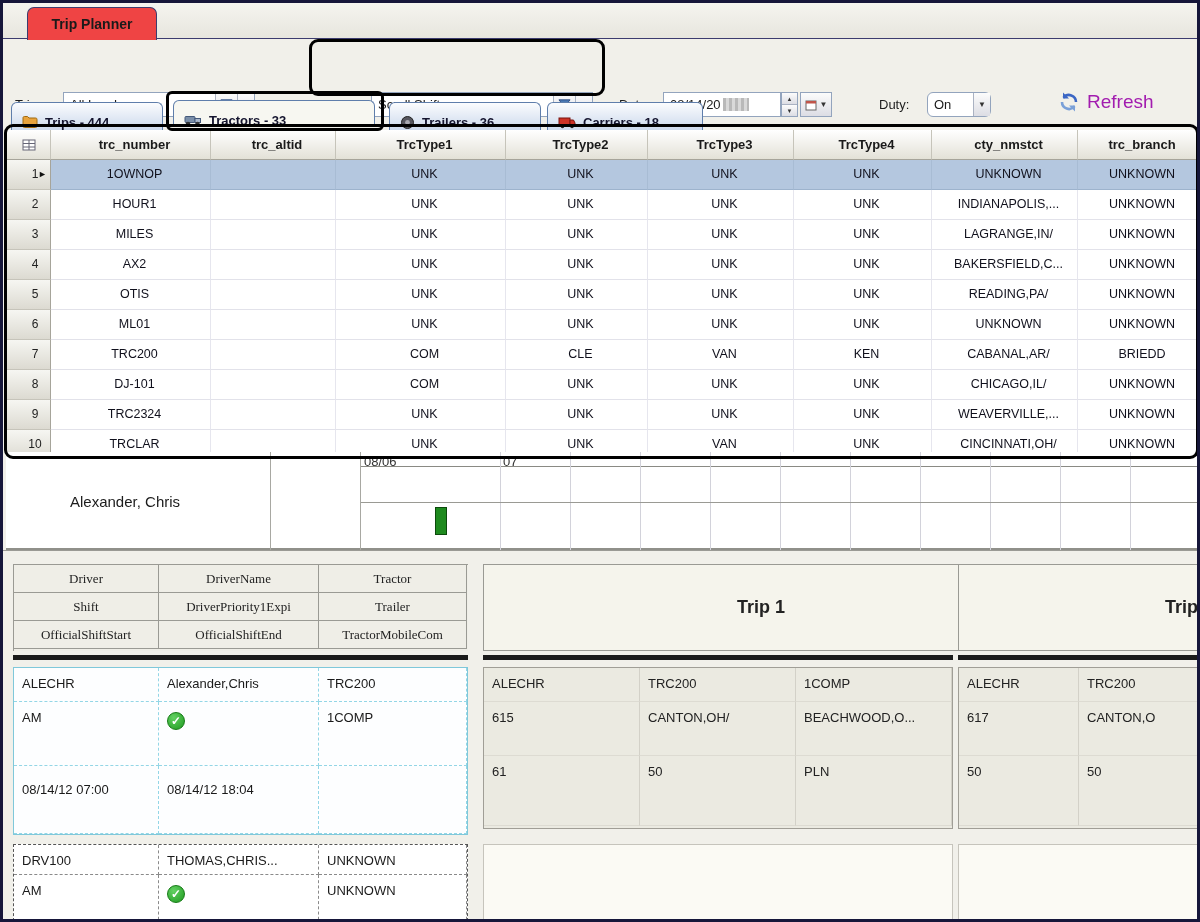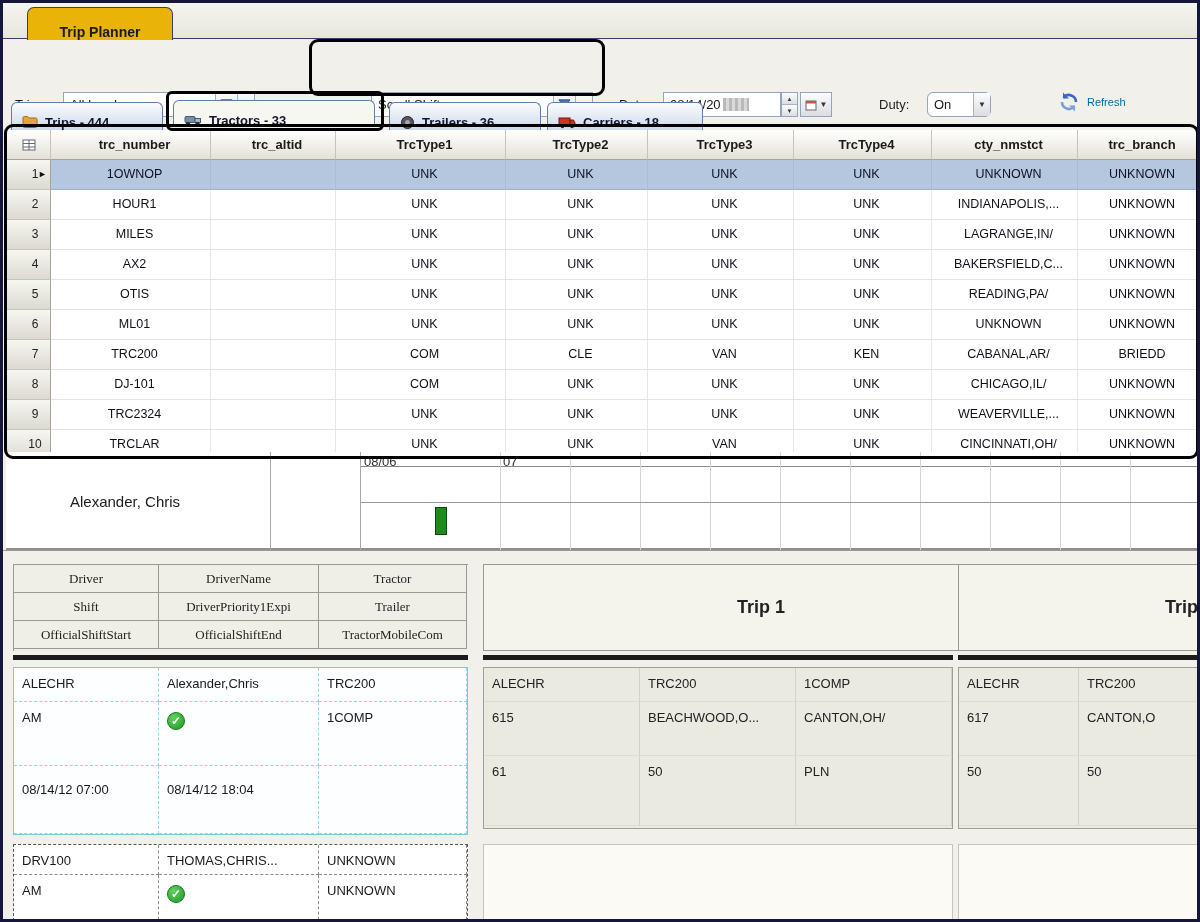--- a/index.html
+++ b/index.html
@@ -3,23 +3,23 @@
 <meta charset="utf-8">
 <style>
   * { margin:0; padding:0; box-sizing:border-box; }
   html,body { background:#ffffff; }
   body { font-family:"Liberation Sans", sans-serif; color:#1a1a1a; }
   #frame { position:relative; width:1200px; height:922px; border:3px solid #16163a; background:#f1f0ea; overflow:hidden; }
 
   
   #topstrip { position:absolute; left:0; top:0; width:100%; height:36px;
     background:linear-gradient(#f5f4ef,#e7e6de); border-bottom:1px solid #3c3c6e; }
-  #trip-tab { position:absolute; left:24px; top:4px; width:146px; height:33px; z-index:2;
-    background:#eab308; border:1px solid #3c3c6e; border-bottom:none; border-radius:7px 7px 0 0;
-    display:flex; align-items:flex-end; justify-content:center; font-weight:bold; font-size:14px; }
+  #trip-tab { position:absolute; left:24px; top:4px; width:130px; height:33px; z-index:2;
+    background:#ef4444; border:1px solid #3c3c6e; border-bottom:none; border-radius:7px 7px 0 0;
+    display:flex; align-items:center; justify-content:center; font-weight:bold; font-size:14px; }
 
   
   #toolbar { position:absolute; left:0; top:37px; width:100%; height:58px; background:#f1f0ea; }
   .tlbl { position:absolute; top:57px; font-size:13px; color:#1c1c1c; }
   .combo { position:absolute; top:52px; height:25px; background:#ffffff; border:1px solid #93a4bd;
     display:flex; align-items:stretch; }
   .combo .ctext { flex:1; font-size:13px; line-height:23px; padding-left:6px; white-space:nowrap; overflow:hidden; }
   .cbtn { width:22px; display:flex; align-items:center; justify-content:center;
     background:linear-gradient(#fcfcfc,#dcdde4); border-left:1px solid #aab2c2; }
   .cbtn.arrow { width:17px; font-size:8px; color:#333; }
@@ -33,21 +33,21 @@
     background:repeating-linear-gradient(90deg,#b9b9b9 0 3px,#d9d9d9 3px 6px); }
   #date-spin { position:absolute; left:778px; top:52px; width:17px; height:25px; border:1px solid #93a4bd;
     display:flex; flex-direction:column; }
   #date-spin span { flex:1; font-size:6px; display:flex; align-items:center; justify-content:center;
     background:linear-gradient(#fcfcfc,#dcdde4); color:#333; }
   #date-spin span:first-child { border-bottom:1px solid #aab2c2; }
   #date-cal { position:absolute; left:797px; top:52px; width:32px; height:25px; border:1px solid #93a4bd;
     background:linear-gradient(#fcfcfc,#dcdde4); display:flex; align-items:center; justify-content:center; gap:3px;
     font-size:8px; color:#333; }
   #refresh { position:absolute; left:1054px; top:51px; display:flex; align-items:center; gap:6px; cursor:pointer; }
-  #refresh a { color:#0369a1; font-size:11px; }
+  #refresh a { color:#a21caf; font-size:19px; }
 
   
   .tab { position:absolute; top:99px; height:28px; display:flex; align-items:flex-start; gap:7px;
     padding:12px 10px; border:1px solid #5f7eab; border-bottom:none; border-radius:6px 6px 0 0;
     background:linear-gradient(#fbfcfe,#ccd9ec); font-size:13px; font-weight:bold; color:#14142e; }
   #tab-trips    { left:8px;   width:152px; }
   #tab-tractors { left:170px; width:202px; top:97px; height:22px; background:#f7f7f1; z-index:3; }
   #tab-trailers { left:386px; width:152px; }
   #tab-carriers { left:544px; width:156px; }
 
@@ -400,22 +400,22 @@
       <div class="c pt16">08/14/12 07:00</div>
       <div class="c pt16">08/14/12 18:04</div>
       <div class="c"></div>
     </div>
 
     <div class="tcard" id="tcard1">
       <div class="c">ALECHR</div>
       <div class="c">TRC200</div>
       <div class="c">1COMP</div>
       <div class="c">615</div>
+      <div class="c">CANTON,OH/</div>
       <div class="c">BEACHWOOD,O...</div>
-      <div class="c">CANTON,OH/</div>
       <div class="c">61</div>
       <div class="c">50</div>
       <div class="c">PLN</div>
     </div>
 
     <div class="tcard" id="tcard2">
       <div class="c">ALECHR</div>
       <div class="c">TRC200</div>
       <div class="c">617</div>
       <div class="c">CANTON,O</div>

